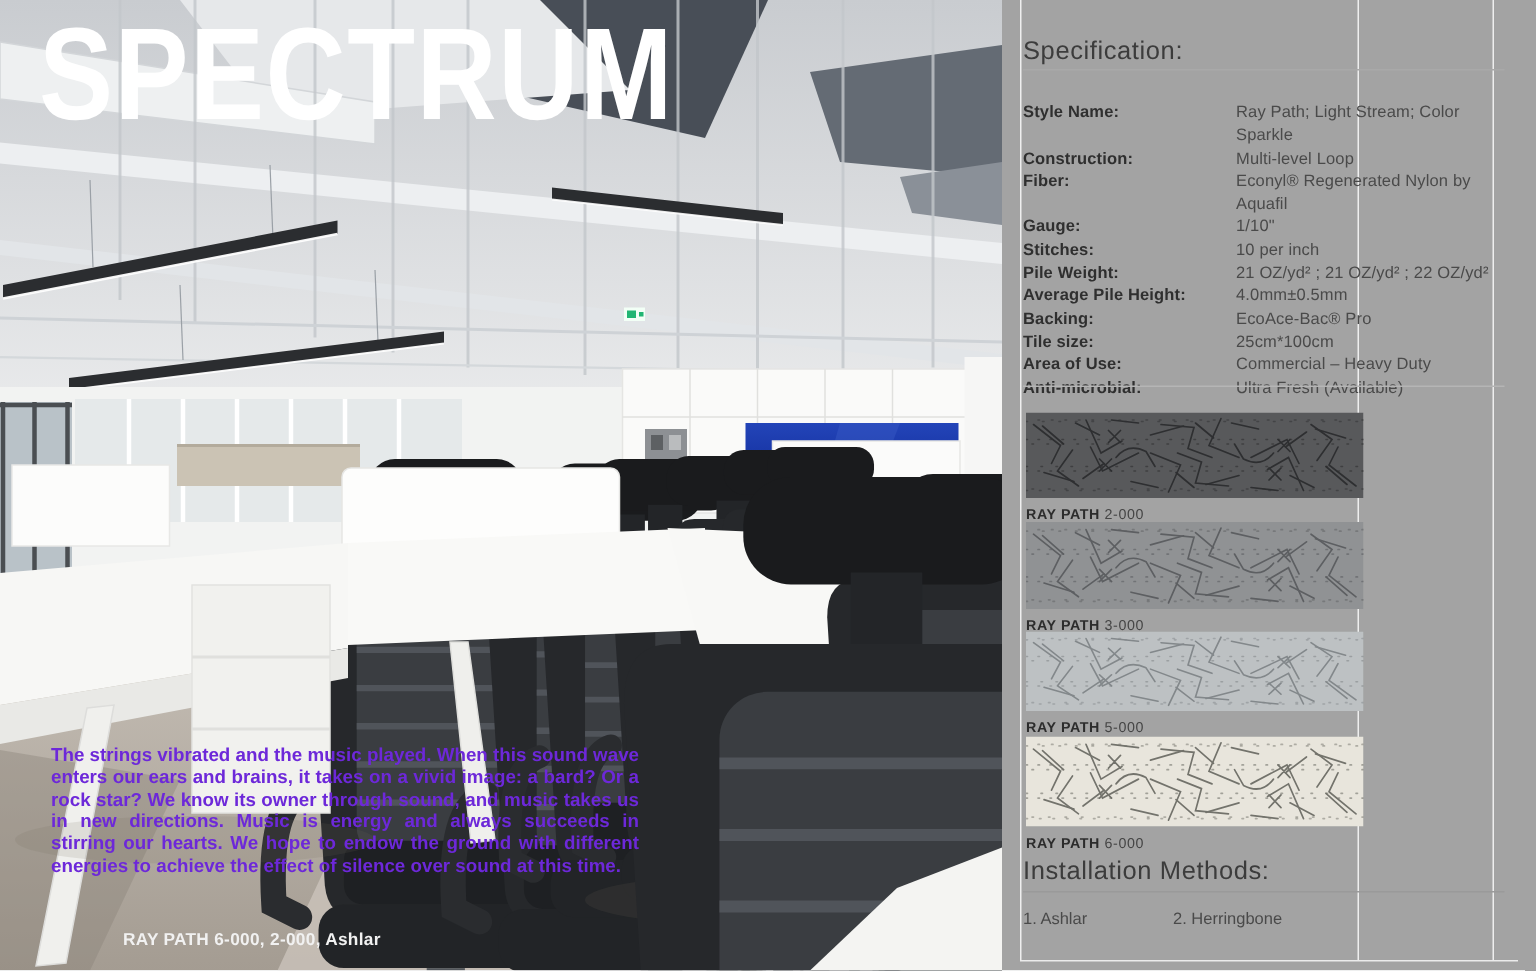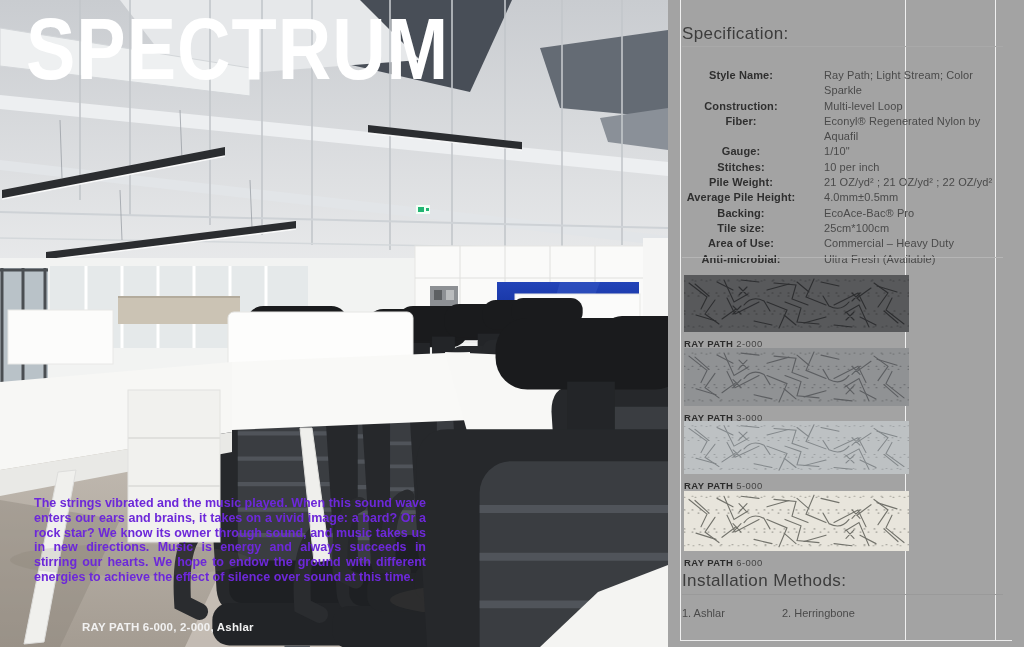--- a/index.html
+++ b/index.html
@@ -19,21 +19,21 @@
 
   
   .panel{position:absolute;left:668px;top:0;width:356px;height:647px;background:#a3a3a3;}
   .vguide{position:absolute;top:0;width:1px;height:640px;background:#efefef;}
   .hguide{position:absolute;height:1px;background:#ececec;}
   .sec-heading{position:absolute;left:14px;margin:0;color:#3c3c3c;font-size:17px;
     font-weight:normal;letter-spacing:.4px;}
   .rule{position:absolute;left:14px;width:321px;height:1px;}
   .spec-rows{position:absolute;left:14px;top:68px;width:330px;}
   .spec-row{display:flex;font-size:11px;line-height:15.3px;}
-  .spec-label{flex:0 0 118px;font-weight:bold;color:#2f2f2f;letter-spacing:.1px;text-align:center;}
+  .spec-label{flex:0 0 118px;font-weight:bold;color:#2f2f2f;letter-spacing:.1px;}
   .spec-value{flex:1;color:#4a4a4a;letter-spacing:.1px;padding-left:24px;}
   .swatch{position:absolute;left:16px;width:225px;}
   .swatch svg{display:block;width:225px;}
   .swatch-label{margin-top:6px;font-size:9.5px;letter-spacing:.4px;color:#454545;}
   .swatch-label b{color:#2c2c2c;}
   .methods{position:absolute;left:14px;top:607px;width:330px;font-size:11px;color:#4a4a4a;}
   .methods span{position:absolute;top:0;}
   .method-2{left:100px;}
 </style>
 </head>

